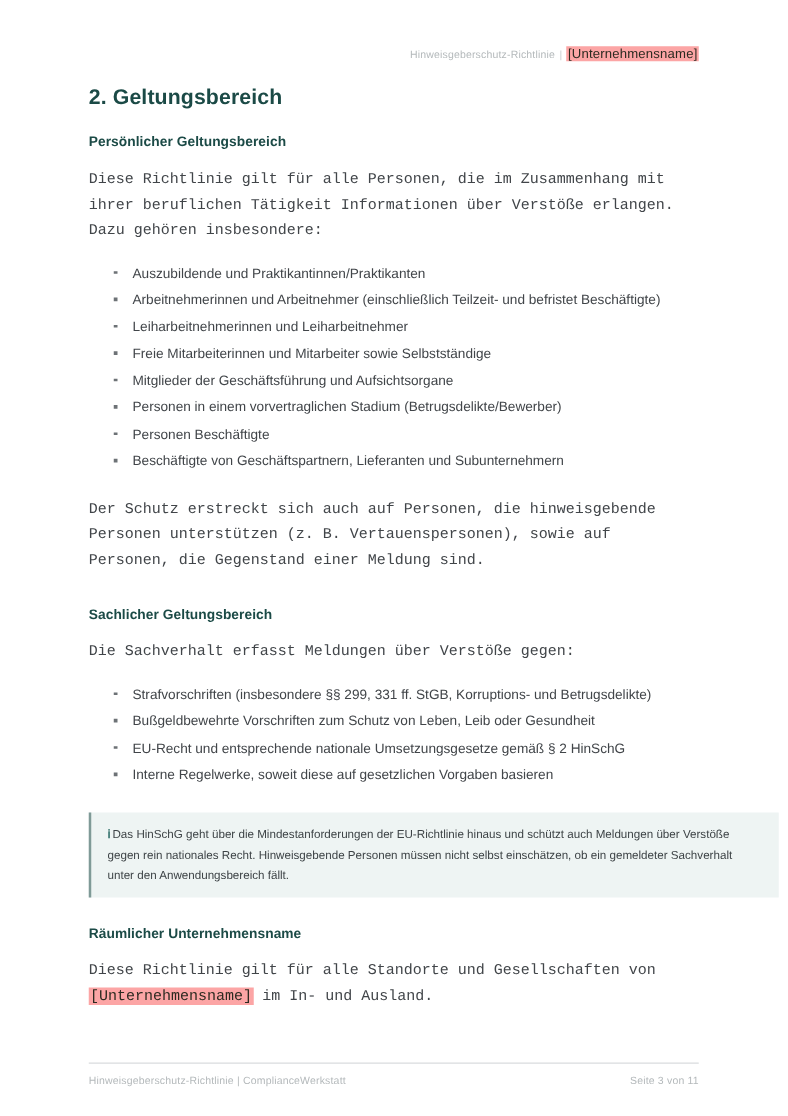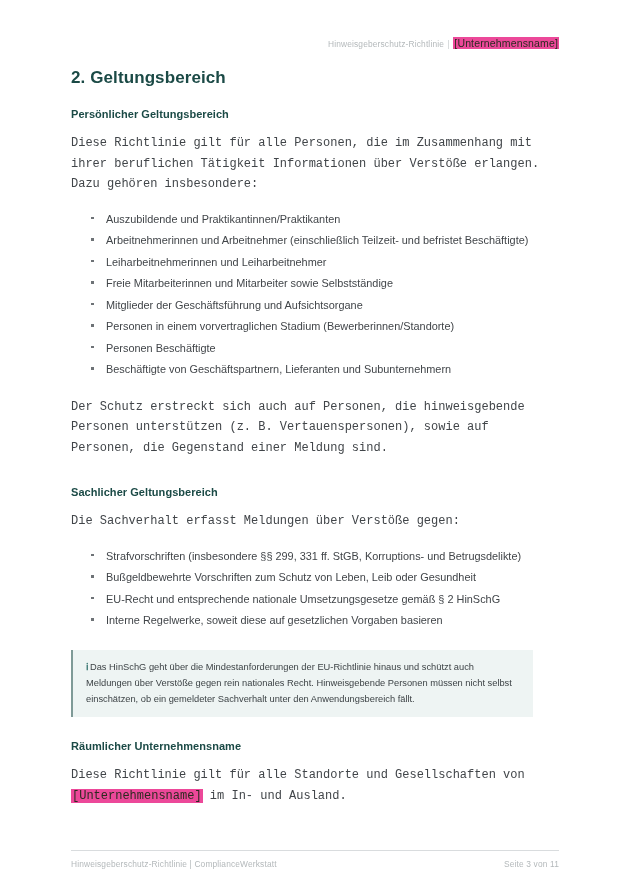--- a/index.html
+++ b/index.html
@@ -33,21 +33,21 @@
     line-height: 14px;
     color: #b4b9bb;
     letter-spacing: .15px;
     white-space: nowrap;
   }
   .doc-header .sep {
     color: #c9cdcf;
     padding: 0 1px;
   }
   .placeholder {
-    background: #ec4899;
+    background: #fca5a5;
     color: #2c2a20;
     padding: 0 1px;
   }
   .doc-header .placeholder {
     font-size: 10.5px;
   }
 
   
   .content {
     position: absolute;
@@ -103,21 +103,21 @@
   }
 
   .gap-after-list { height: 5px; }
 
   
   .callout {
     background: #eef4f3;
     border-left: 2.6px solid #7f9a97;
     padding: 9px 14px 10px 13px;
     margin: 19px 0 0 0;
-    width: 462px;
+    width: 552px;
     box-sizing: border-box;
   }
   .callout-text {
     font-size: 9.3px;
     line-height: 16.3px;
     color: #3d4346;
     margin: 0;
   }
   .callout-text .info-icon {
     color: #2e6f69;
@@ -167,21 +167,21 @@
 
     <h2 class="sub-title">Persönlicher Geltungsbereich</h2>
     <p class="body">Diese Richtlinie gilt für alle Personen, die im Zusammenhang mit ihrer beruflichen Tätigkeit Informationen über Verstöße erlangen. Dazu gehören insbesondere:</p>
 
     <ul class="bullets">
       <li><span class="marker"></span><span>Auszubildende und Praktikantinnen/Praktikanten</span></li>
       <li><span class="marker"></span><span>Arbeitnehmerinnen und Arbeitnehmer (einschließlich Teilzeit- und befristet Beschäftigte)</span></li>
       <li><span class="marker"></span><span>Leiharbeitnehmerinnen und Leiharbeitnehmer</span></li>
       <li><span class="marker"></span><span>Freie Mitarbeiterinnen und Mitarbeiter sowie Selbstständige</span></li>
       <li><span class="marker"></span><span>Mitglieder der Geschäftsführung und Aufsichtsorgane</span></li>
-      <li><span class="marker"></span><span>Personen in einem vorvertraglichen Stadium (Bewerberinnen/Standorte)</span></li>
+      <li><span class="marker"></span><span>Personen in einem vorvertraglichen Stadium (Betrugsdelikte/Bewerber)</span></li>
       <li><span class="marker"></span><span>Personen Beschäftigte</span></li>
       <li><span class="marker"></span><span>Beschäftigte von Geschäftspartnern, Lieferanten und Subunternehmern</span></li>
     </ul>
 
     <div class="gap-after-list"></div>
     <p class="body">Der Schutz erstreckt sich auch auf Personen, die hinweisgebende Personen unterstützen (z. B. Vertauenspersonen), sowie auf Personen, die Gegenstand einer Meldung sind.</p>
 
     <div style="height:14px"></div>
     <h2 class="sub-title">Sachlicher Geltungsbereich</h2>
     <p class="body">Die Sachverhalt erfasst Meldungen über Verstöße gegen:</p>

